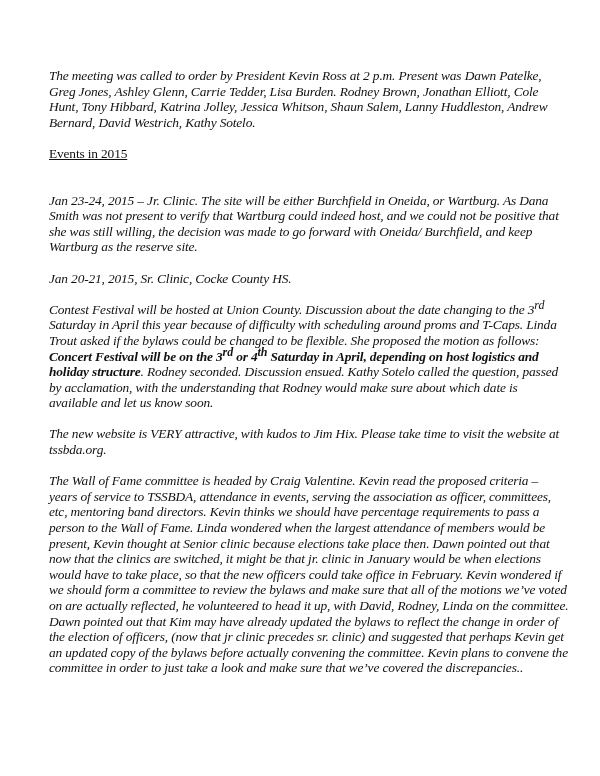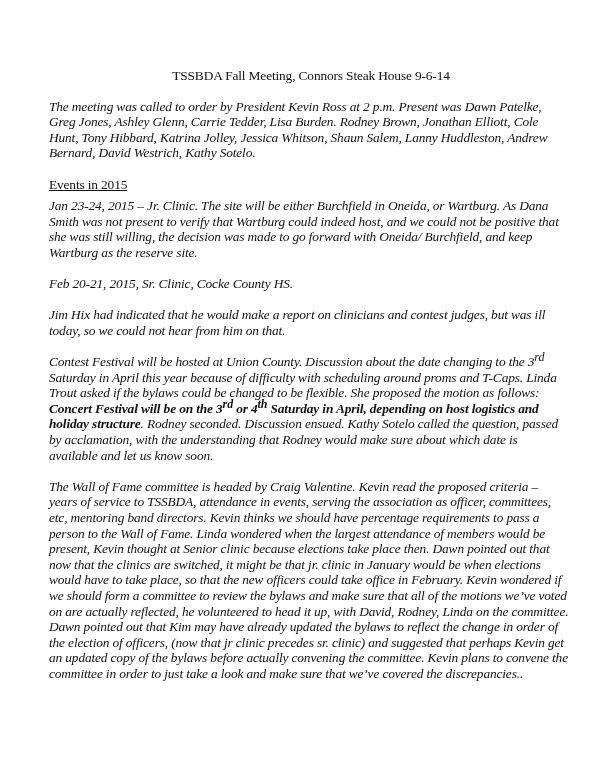--- a/index.html
+++ b/index.html
@@ -5,34 +5,33 @@
   html, body { margin:0; padding:0; background:#ffffff; }
   body { width:600px; height:776px; position:relative; overflow:hidden; }
   .page {
     position:absolute; left:49px; top:68px; width:520px;
     font-family: "Liberation Serif", "DejaVu Serif", serif;
     font-size:13.4px; line-height:15.6px; color:#111;
     letter-spacing:-0.15px;
   }
   .title { text-align:center; margin:0 0 15px 0; padding-left:4px; }
   p { margin:0 0 15.6px 0;font-style:italic; }
-  .heading { text-decoration:underline; margin:0 0 6px 0; }
+  .heading { text-decoration:underline; margin:0 0 31px 0; }
   b { font-weight:bold; }
   sup { font-size:12px; line-height:0; vertical-align:5px; }
 </style>
 </head>
 <body>
 
 <div class="page">
-  <div class="title">TSSBDA Fall Meeting, Connors Steak House 9-6-14</div>
 
   <p>The meeting was called to order by President Kevin Ross at 2 p.m.  Present was Dawn Patelke, Greg Jones, Ashley Glenn, Carrie Tedder, Lisa Burden.  Rodney Brown, Jonathan Elliott, Cole Hunt, Tony Hibbard, Katrina Jolley, Jessica Whitson, Shaun Salem, Lanny Huddleston, Andrew Bernard, David Westrich,  Kathy Sotelo.</p>
 
   <div class="heading">Events in 2015</div>
 
   <p>Jan 23-24, 2015 – Jr. Clinic. The site will be either Burchfield in Oneida, or Wartburg.  As Dana Smith was not present to verify that Wartburg could indeed host, and we could not be positive that she was still willing, the decision was made to go forward with Oneida/ Burchfield, and keep Wartburg as the reserve site.</p>
-  <p>Feb 20-21, 2015, Sr. Clinic, Cocke County HS.</p>
-  <p>Jim Hix had indicated that he would make a report on clinicians and contest judges, but was ill today, so we could not hear from him on that.</p>
+  <p>Jan 20-21, 2015, Sr. Clinic, Cocke County HS.</p>
 
   <p><span>Contest Festival will be hosted at Union County.  Discussion about the date changing to the 3</span><sup>rd</sup><span> Saturday in April  this year because of difficulty with scheduling around proms and T-Caps.  Linda Trout asked if the bylaws could be changed to be flexible.  She proposed the motion as follows:  </span><b><span>Concert Festival will be on the 3</span><sup>rd</sup><span> or 4</span><sup>th</sup><span> Saturday in April, depending on host logistics and holiday structure</span></b><span>. Rodney seconded. Discussion ensued.  Kathy Sotelo called the question, passed by acclamation, with the understanding that Rodney would make sure about which date is available and let us know soon.</span></p>
 
+  <p>The new website is VERY attractive, with kudos to Jim Hix.  Please take time to visit the website at tssbda.org.</p>
   <p>The Wall of Fame committee is headed by Craig Valentine.  Kevin read the proposed criteria – years of service to TSSBDA, attendance in events, serving the association as officer, committees, etc, mentoring band directors.  Kevin thinks we should have percentage requirements to pass a person to the Wall of Fame. Linda wondered when the largest attendance of members would be present, Kevin thought at Senior clinic because elections take place then. Dawn pointed out that now that the clinics are switched, it might be that jr. clinic in January would be when elections would have to take place, so that the new officers could take office in February.  Kevin wondered if we should form a committee to review the bylaws and make sure that all of the motions we’ve voted on are actually reflected, he volunteered to head it up, with David, Rodney, Linda on the committee.  Dawn pointed out that Kim may have already updated the bylaws to reflect the change in order of the election of officers, (now that jr clinic precedes sr. clinic) and suggested that perhaps Kevin get an updated copy of the bylaws before actually convening the committee.  Kevin plans to convene the committee in order to just take a look and make sure that we’ve covered the discrepancies..</p>
 </div>
 
 </body></html>

